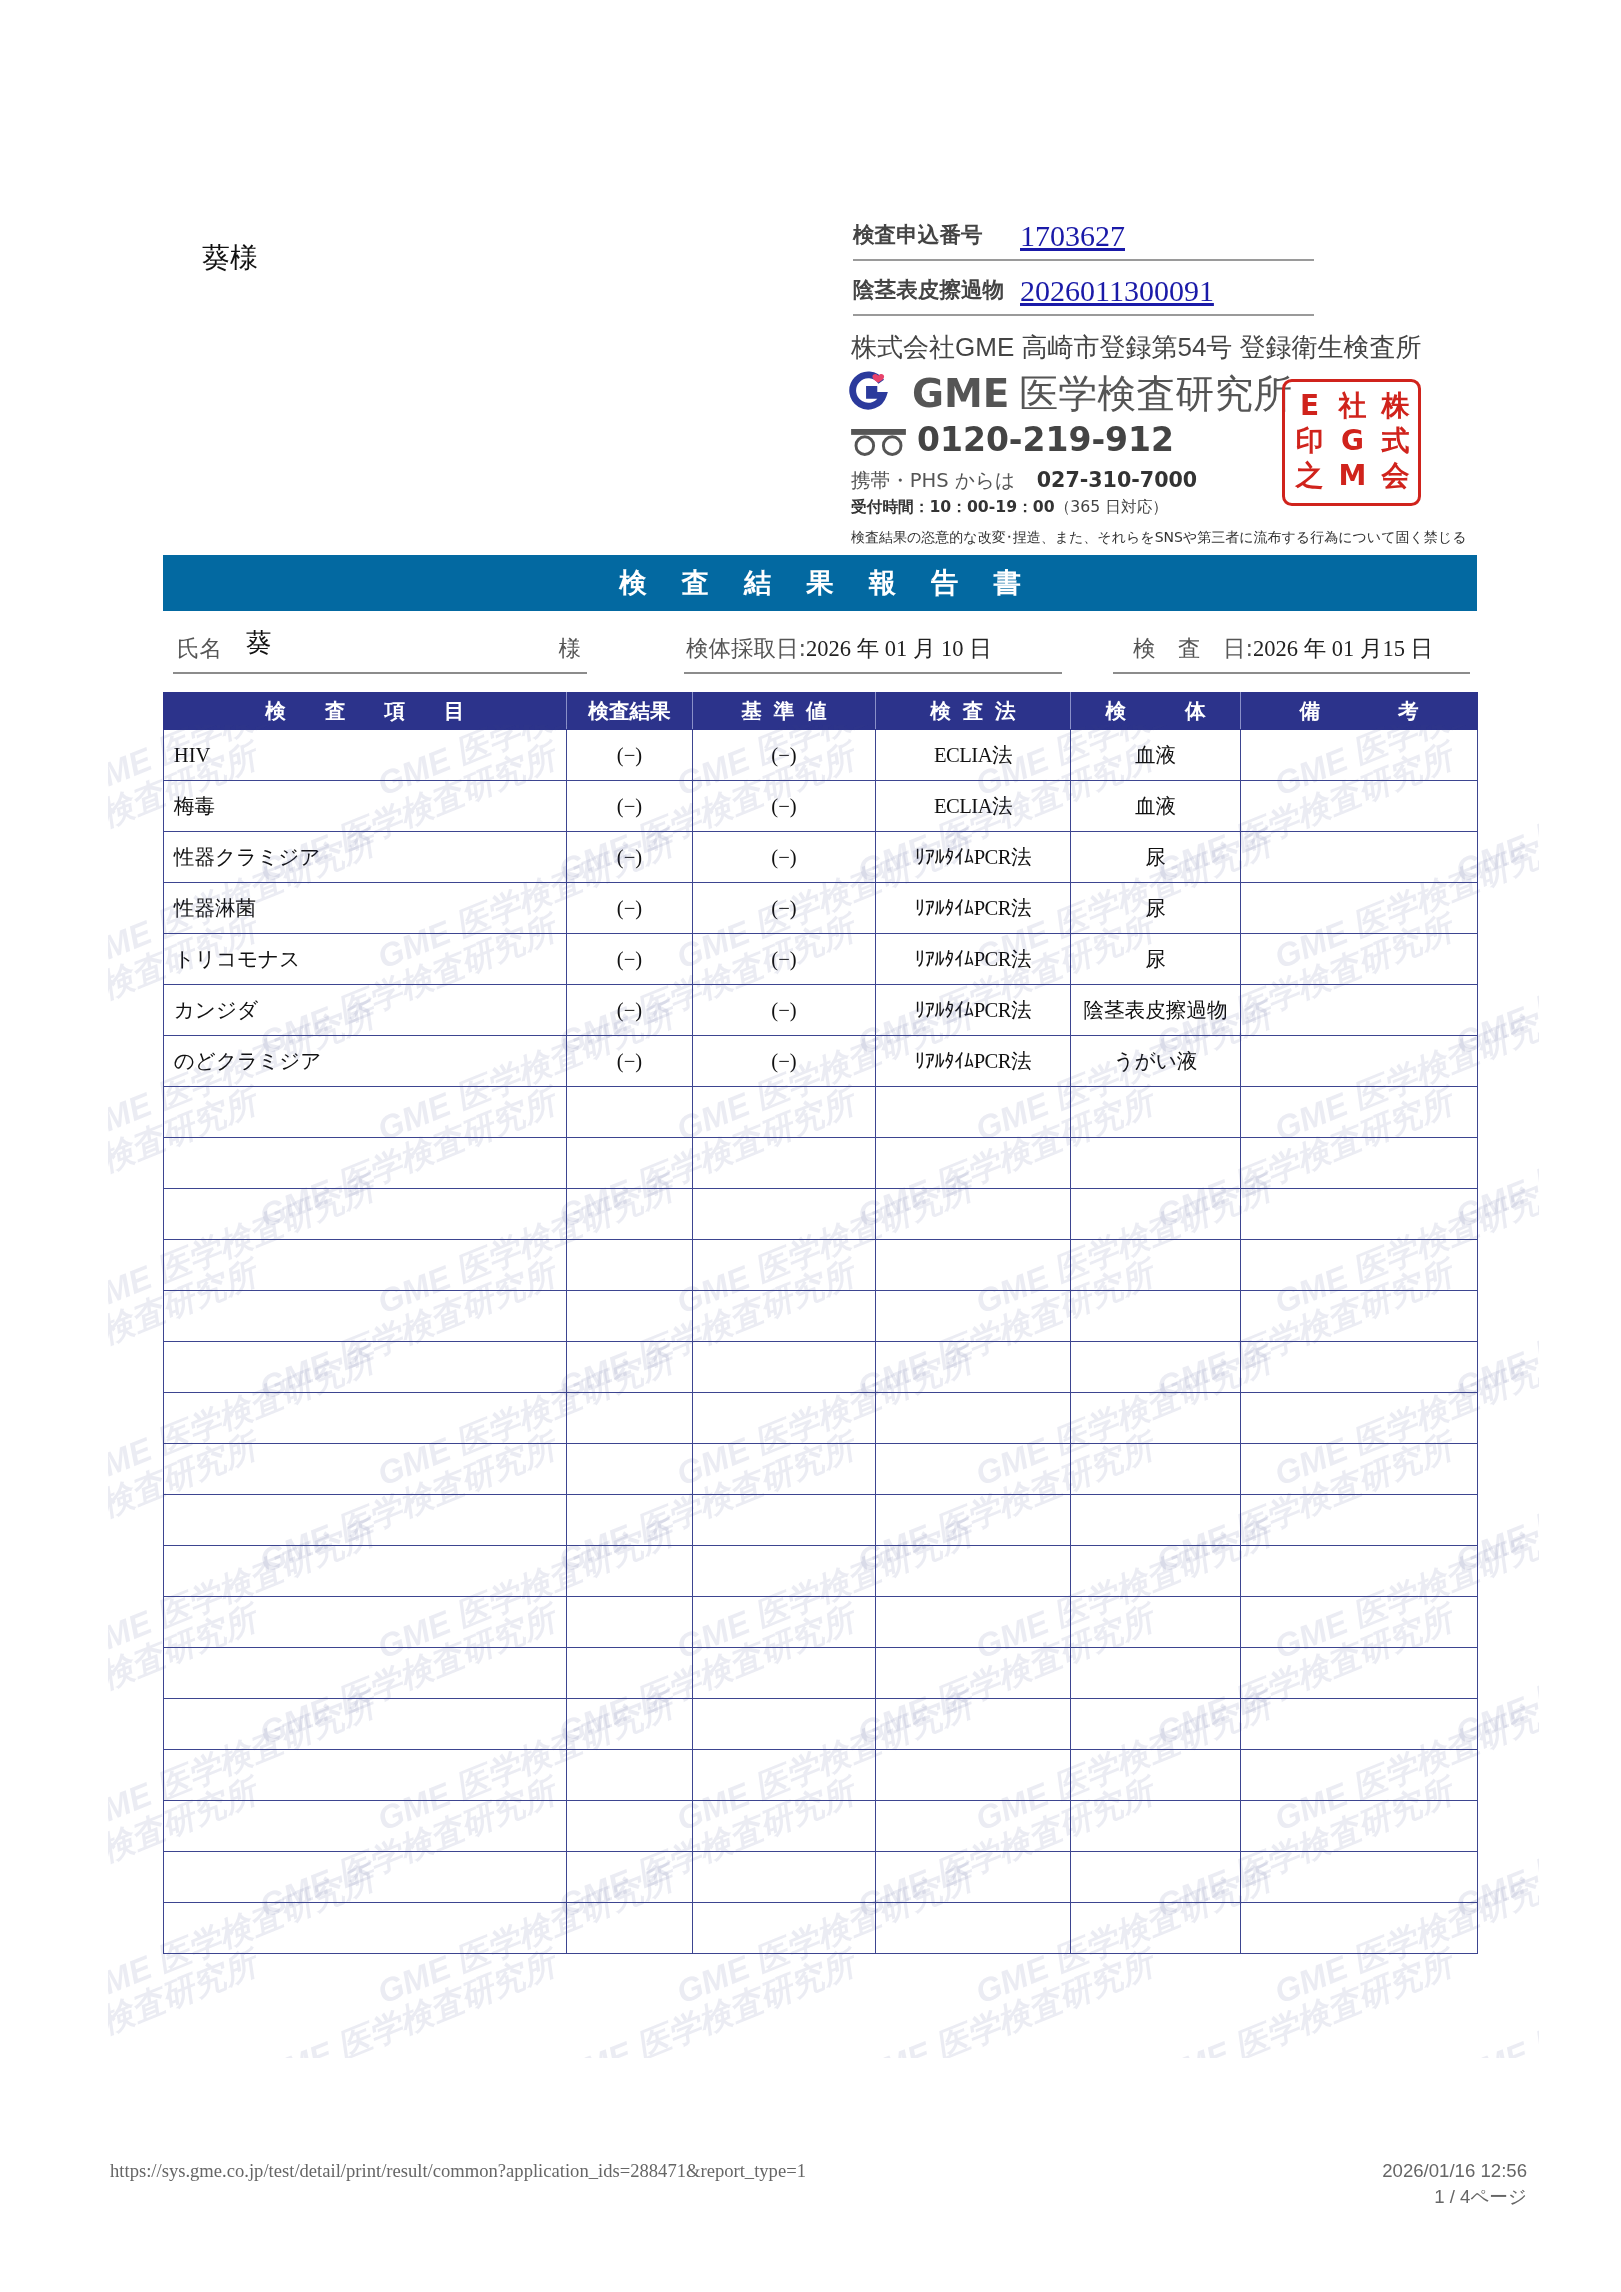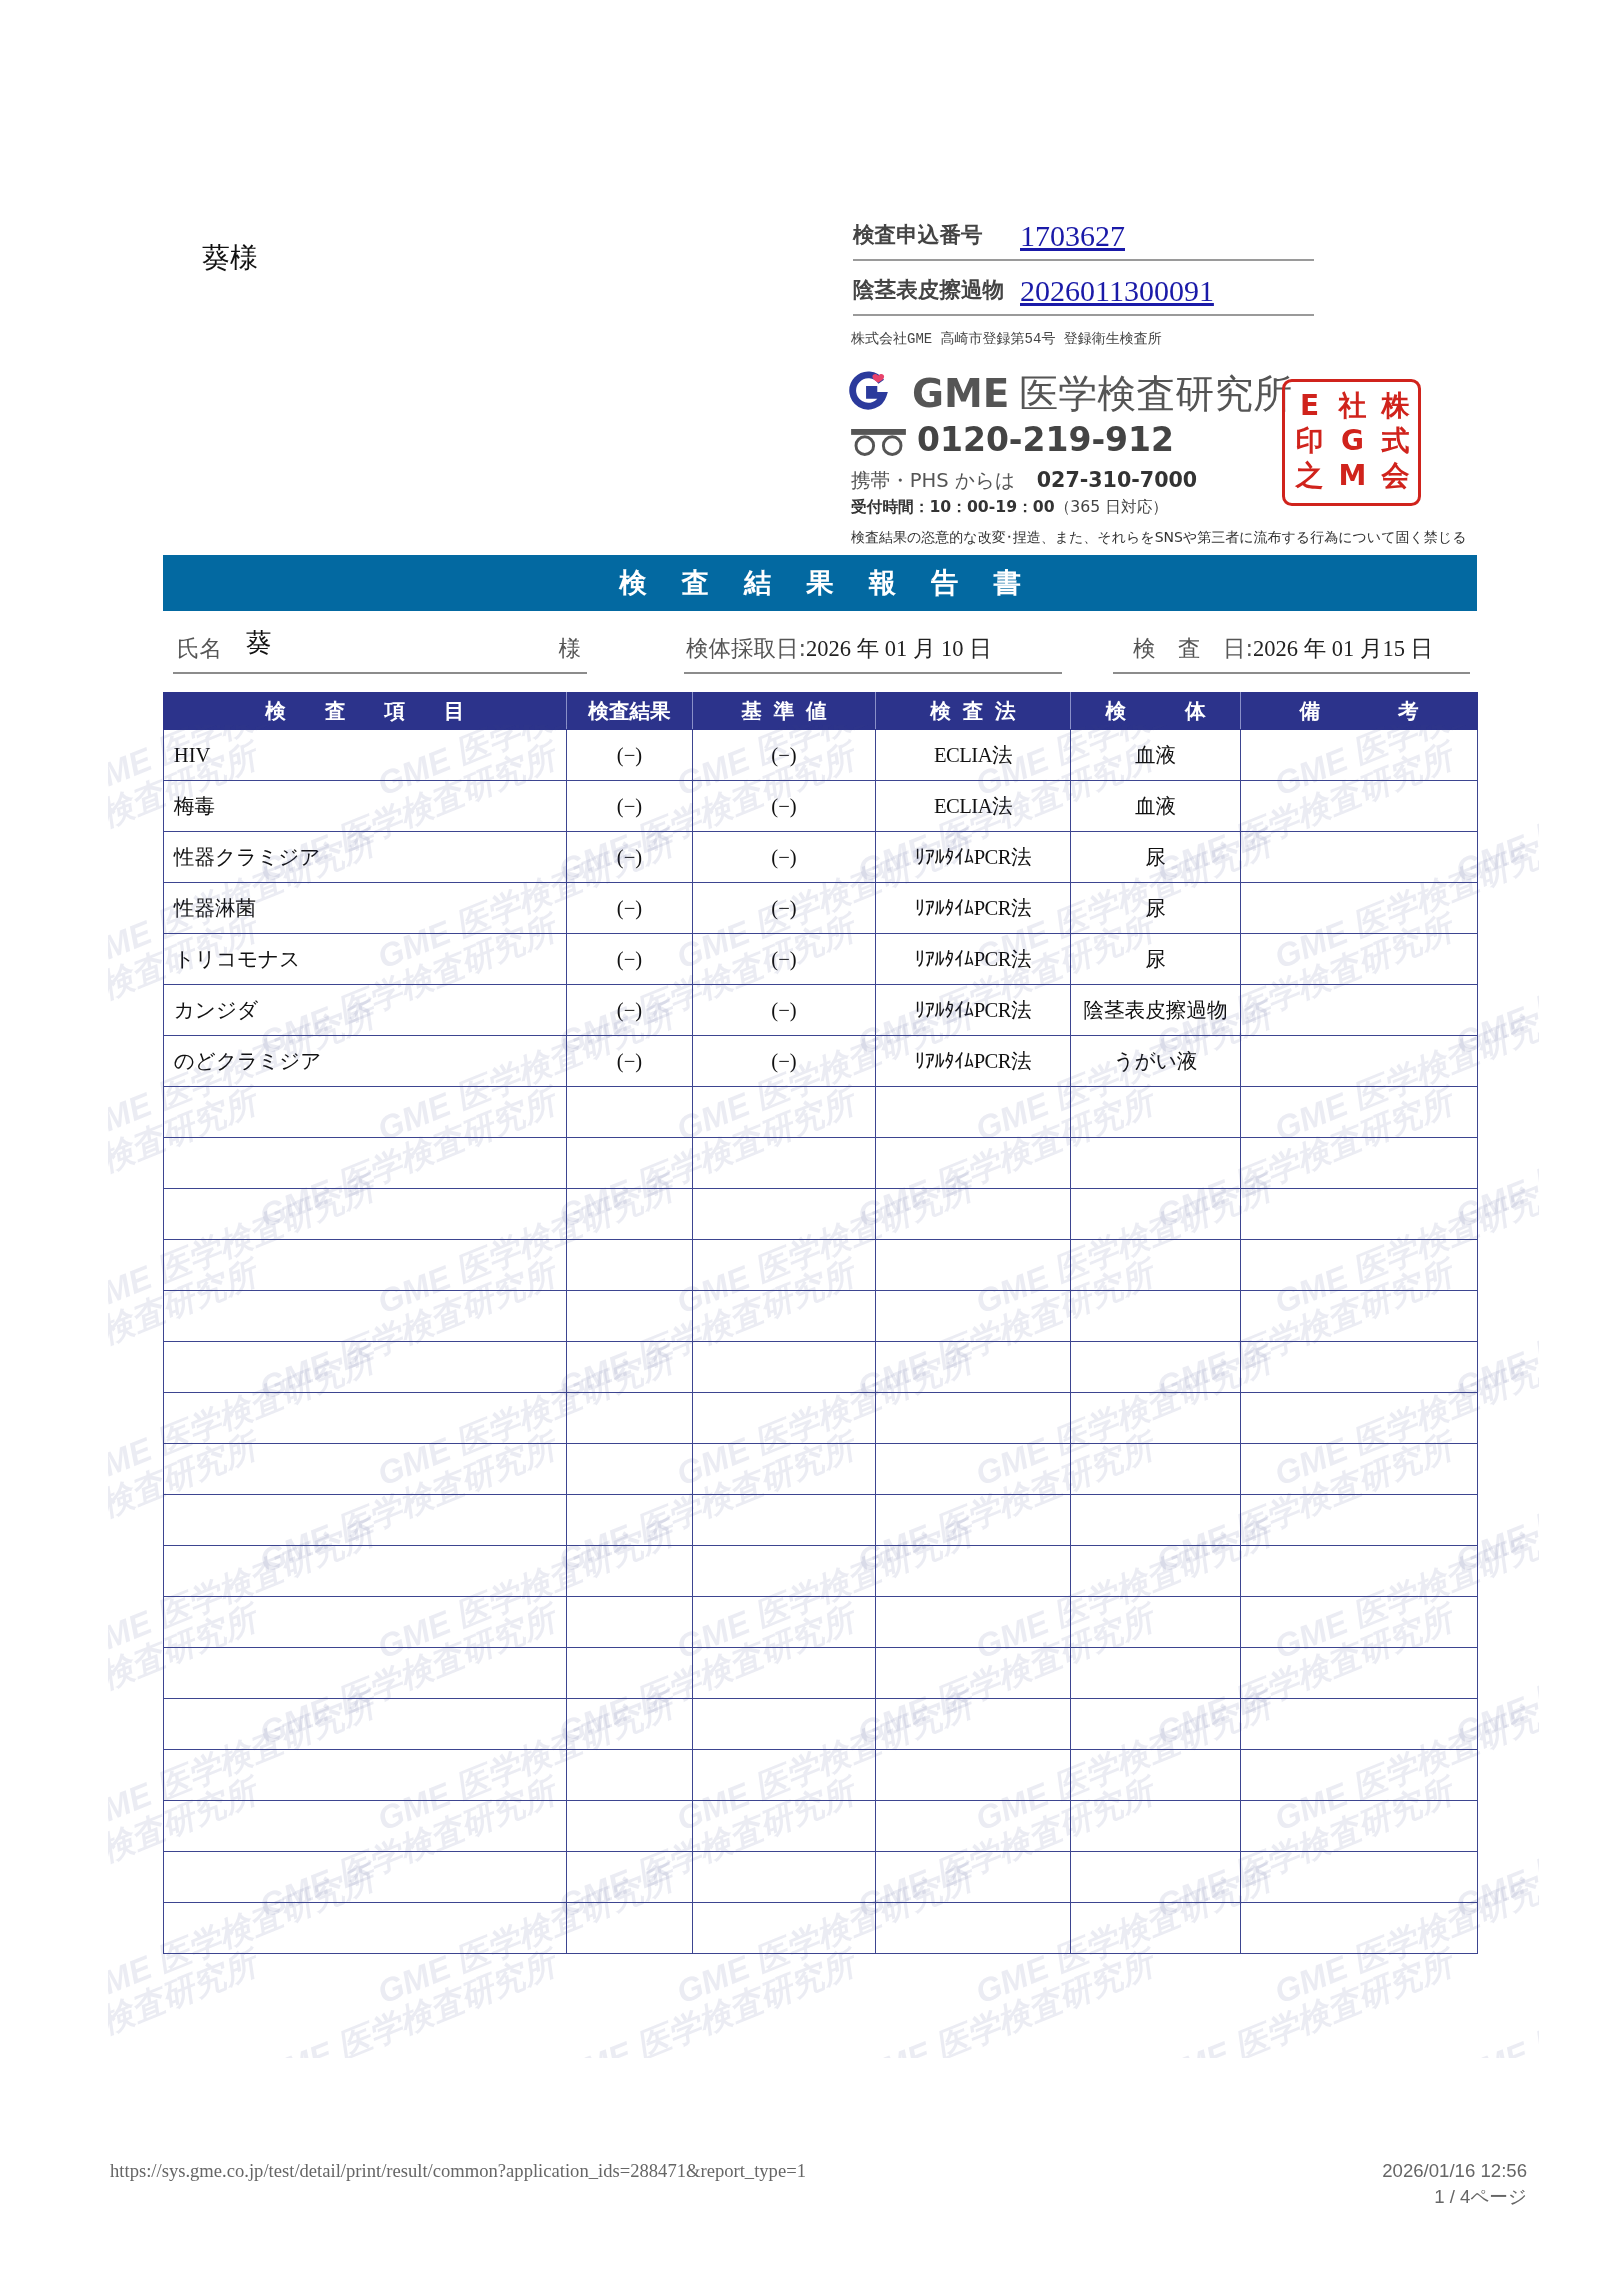--- a/index.html
+++ b/index.html
@@ -14,21 +14,21 @@
         font-size:33px; color:rgba(60,70,140,0.10); transform:rotate(-22deg); white-space:nowrap; }
 
   
   #recipient { left:202px; top:239px; font-size:28px; }
 
   
   .numrow { position:absolute; left:853px; width:461px; height:51px; border-bottom:2px solid #9a9a9a; }
   .numrow .lbl { position:absolute; left:0; bottom:9.8px; font-family:"DejaVu Sans",sans-serif; font-weight:bold; font-size:21.6px; color:#444; }
   .numrow .val { position:absolute; left:167px; bottom:5.9px; font-family:"Liberation Serif",serif; font-size:30px; color:#1a1aa8; text-decoration:underline; }
 
-  #company-reg { left:851px; top:330px; font-size:14px; color:#444; font-family:Liberation Mono, monospace;text-align:center; }
+  #company-reg { left:851px; top:330px; font-size:26px; color:#444; font-family:Liberation Sans, sans-serif;text-align:center; }
 
   
   #logo-mark { left:848px; top:370px; width:41px; height:41px; }
   #logo-text { left:912px; top:367px; font-size:39px; color:#555; font-family:"DejaVu Sans",sans-serif; white-space:nowrap; }
   #logo-text .gme { font-weight:bold; margin-right:9.8px; }
   #freedial-icon { left:851px; top:429px; width:55px; height:27.4px; }
   #freedial-num { left:917px; top:420px; font-size:33px; font-weight:bold; color:#444; font-family:"DejaVu Sans",sans-serif; }
   #mobile-row { left:851px; top:467px; font-size:19.6px; color:#555; font-family:"DejaVu Sans",sans-serif; }
   #mobile-row b { color:#333; margin-left:21.6px; font-size:20.6px; }
   #hours-row { left:851px; top:497px; font-size:15.7px; color:#444; font-family:"DejaVu Sans",sans-serif; }

